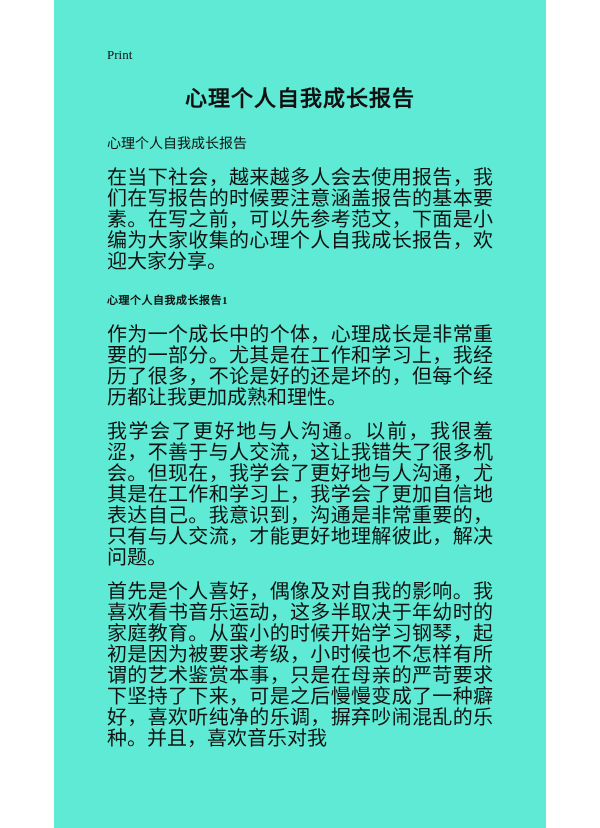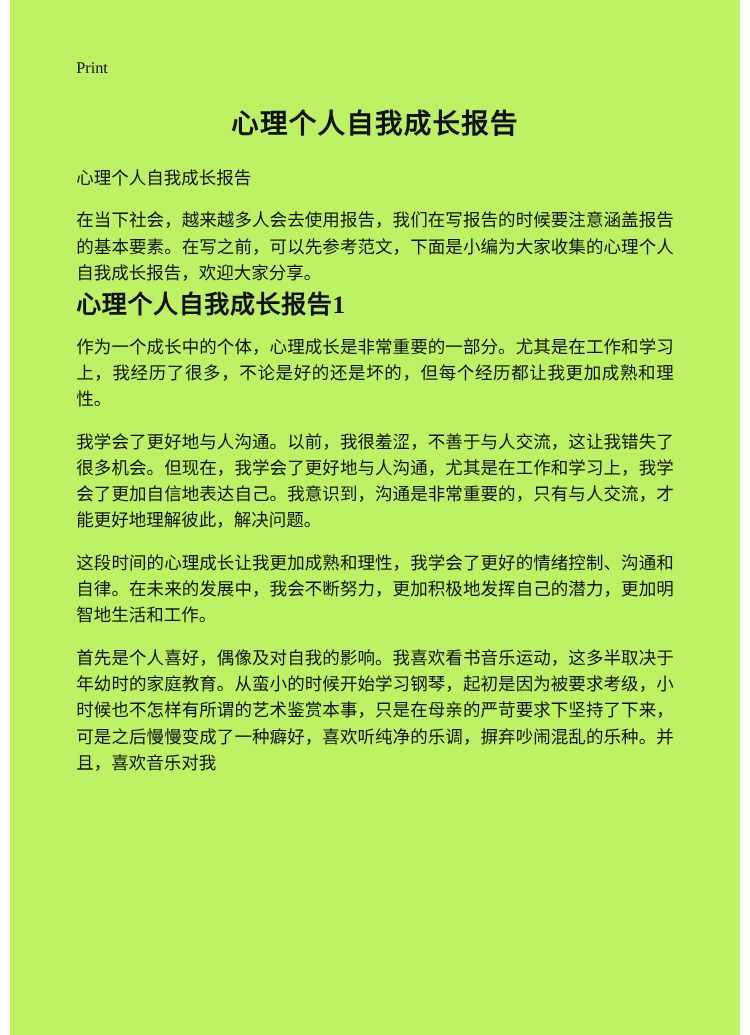--- a/index.html
+++ b/index.html
@@ -3,24 +3,24 @@
   <meta charset="utf-8">
   <title>心理个人自我成长报告</title>
   <style>
     * { margin: 0; padding: 0; box-sizing: border-box; }
     html, body {
       background: #ffffff;
       font-family: "Liberation Serif", "DejaVu Serif", serif;
       color: #111111;
     }
     .page {
-      width: 584px;
+      width: 492px;
       height: 828px;
       margin: 0 auto;
-      background: #bef264;
+      background: #5eead4;
       padding: 45px 53px 30px 53px;
       overflow: hidden;
       position: relative;
     }
     .print-link {
       font-size: 13px;
       line-height: 15px;
       color: #111111;
       display: inline-block;
       cursor: pointer;
@@ -34,29 +34,29 @@
       letter-spacing: 1px;
     }
     .subtitle {
       margin-top: 20px;
       font-size: 14px;
       line-height: 21px;
       text-align: left;
     }
     .para {
       margin-top: 13px;
-      font-size: 14px;
+      font-size: 20px;
       line-height: 21px;
       text-align: justify;
       text-justify: inter-ideograph;
       word-break: break-all;
     }
     .heading {
-      margin-top: 4px;
-      font-size: 20px;
+      margin-top: 18px;
+      font-size: 11px;
       line-height: 21px;
       font-weight: bold;
       letter-spacing: 0.5px;
     }
   </style>
 </head>
 <body>
 
 <div class="page">
 
@@ -69,19 +69,18 @@
   <p class="para">在当下社会，越来越多人会去使用报告，我们在写报告的时候要注意涵盖报告的基本要素。在写之前，可以先参考范文，下面是小编为大家收集的心理个人自我成长报告，欢迎大家分享。</p>
 
   <h2 class="heading">心理个人自我成长报告1</h2>
 
   <p class="para">作为一个成长中的个体，心理成长是非常重要的一部分。尤其是在工作和学习上，我经历了很多，不论是好的还是坏的，但每个经历都让我更加成熟和理性。</p>
 
 
   <p class="para">我学会了更好地与人沟通。以前，我很羞涩，不善于与人交流，这让我错失了很多机会。但现在，我学会了更好地与人沟通，尤其是在工作和学习上，我学会了更加自信地表达自己。我意识到，沟通是非常重要的，只有与人交流，才能更好地理解彼此，解决问题。</p>
 
 
-  <p class="para">这段时间的心理成长让我更加成熟和理性，我学会了更好的情绪控制、沟通和自律。在未来的发展中，我会不断努力，更加积极地发挥自己的潜力，更加明智地生活和工作。</p>
 
 
 
   <p class="para">首先是个人喜好，偶像及对自我的影响。我喜欢看书音乐运动，这多半取决于年幼时的家庭教育。从蛮小的时候开始学习钢琴，起初是因为被要求考级，小时候也不怎样有所谓的艺术鉴赏本事，只是在母亲的严苛要求下坚持了下来，可是之后慢慢变成了一种癖好，喜欢听纯净的乐调，摒弃吵闹混乱的乐种。并且，喜欢音乐对我</p>
 
 </div>
 
 </body></html>

